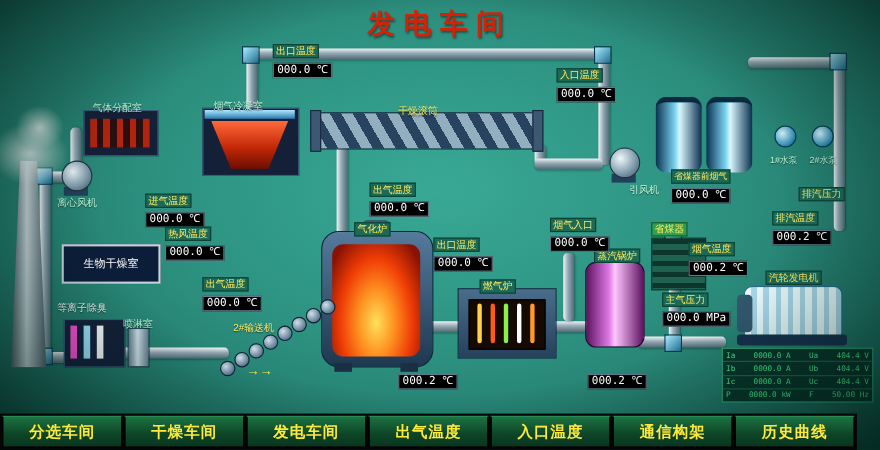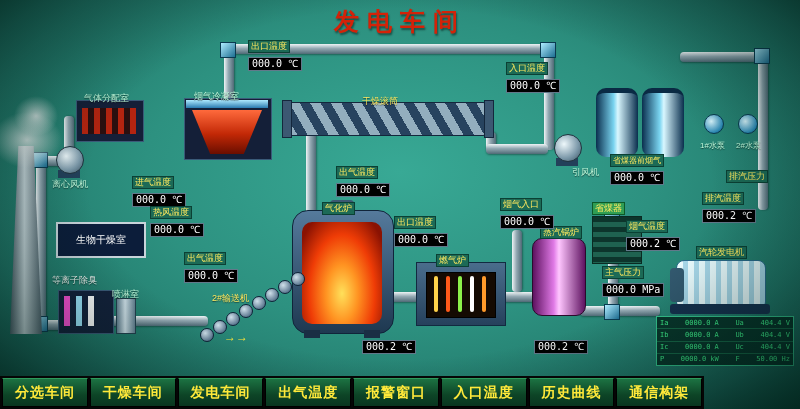--- a/index.html
+++ b/index.html
@@ -75,21 +75,21 @@
     background:repeating-linear-gradient(90deg,#eafcff 0 6px,#a8d8ea 6px 11px);}
   #genend{left:670px;top:268px;width:14px;height:34px;background:#32586e;border-radius:4px;z-index:4;}
   #genbase{left:670px;top:304px;width:100px;height:10px;background:#16304e;border-radius:3px;z-index:3;}
   
   #panel{left:656px;top:316px;width:136px;height:48px;z-index:6;border:1px solid #35c68e;
     background:rgba(3,40,30,.85);display:flex;flex-direction:column;}
   .prow{flex:1;display:flex;justify-content:space-between;align-items:center;padding:0 3px;
     border-bottom:1px solid rgba(60,220,140,.3);color:#3ef08a;font-family:"DejaVu Sans Mono",monospace;font-size:7px;}
   .prow:last-child{border-bottom:none;}
   
-  #nav{left:0;bottom:0;width:704px;height:33px;background:#050505;z-index:40;
+  #nav{left:0;bottom:0;width:779px;height:33px;background:#050505;z-index:40;
     display:flex;gap:2px;padding:2px;box-sizing:border-box;}
   .navbtn{flex:1;background:linear-gradient(180deg,#1c7242 0%,#0d4426 60%,#093620 100%);
     border:1px solid #000;border-top:1px solid #2e9a5c;color:#ffe93a;font-size:14px;font-weight:bold;
     letter-spacing:1px;display:flex;align-items:center;justify-content:center;cursor:pointer;white-space:nowrap;}
   .navbtn.small{flex:0.75;}
   
   #vignette{left:0;top:0;right:0;bottom:0;z-index:30;pointer-events:none;
     background:radial-gradient(ellipse at 50% 45%,rgba(0,0,0,0) 55%,rgba(0,25,20,.45) 85%,rgba(0,30,22,.8) 100%);}
   .arrowtxt{color:#ffe93a;font-size:12px;font-weight:bold;z-index:6;}
 </style>
@@ -293,19 +293,18 @@
     </div>
   </div>
 
   <div class="abs" id="vignette"></div>
 
   <div class="abs" id="nav">
     <div class="navbtn">分选车间</div>
     <div class="navbtn">干燥车间</div>
     <div class="navbtn">发电车间</div>
     <div class="navbtn">出气温度</div>
-    <div class="navbtn">报警窗口</div>
     <div class="navbtn">入口温度</div>
+    <div class="navbtn">通信构架</div>
     <div class="navbtn">历史曲线</div>
-    <div class="navbtn">通信构架</div>
   </div>
 
 </div>
 
 </body></html>

